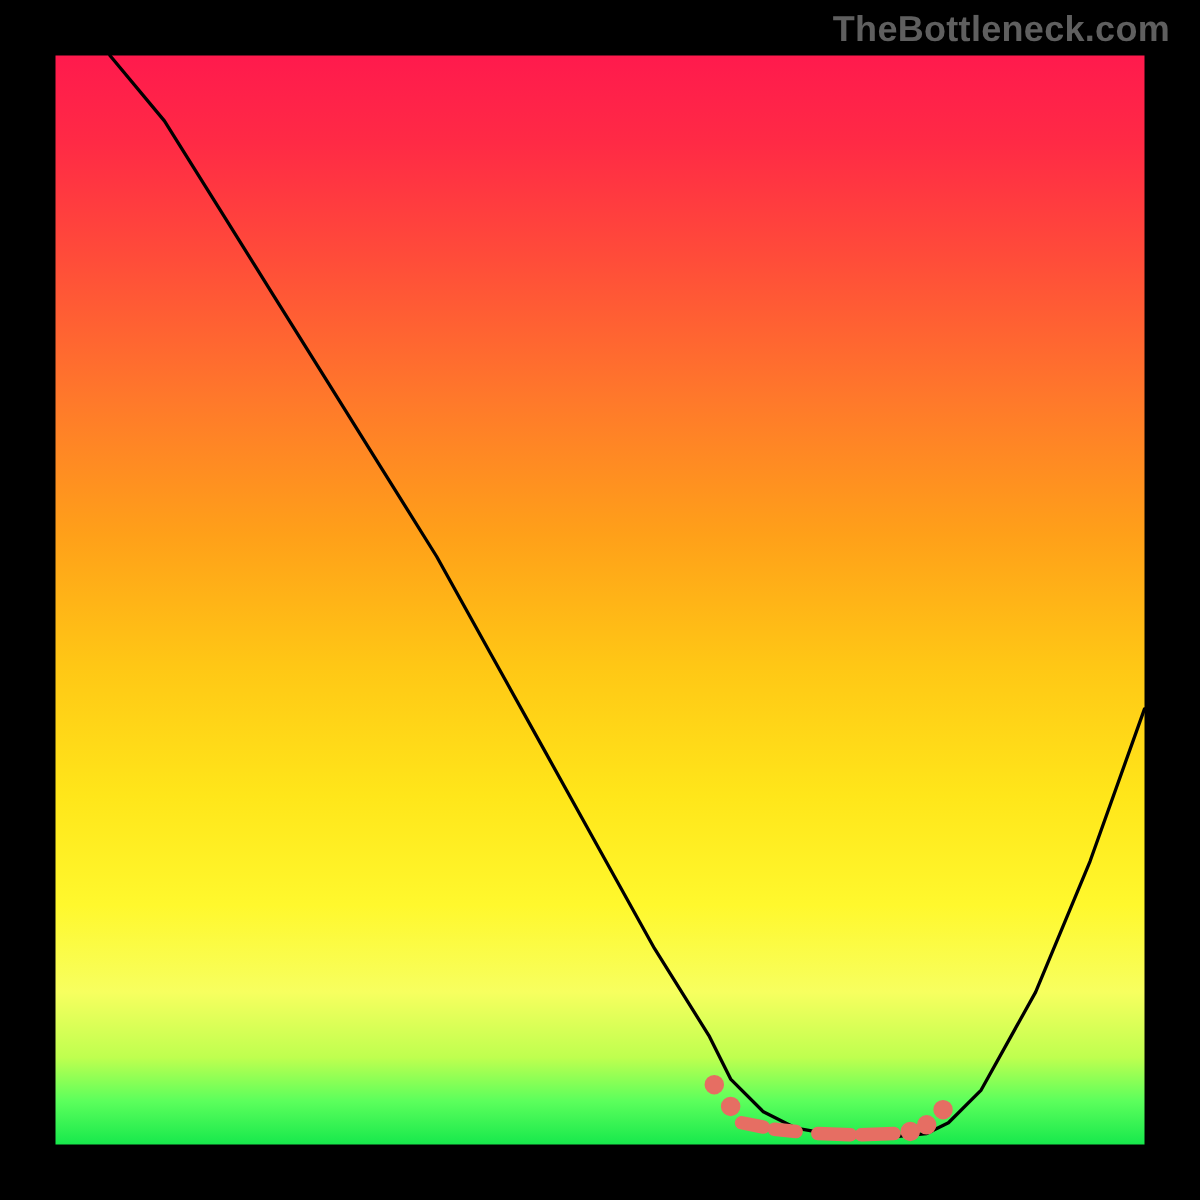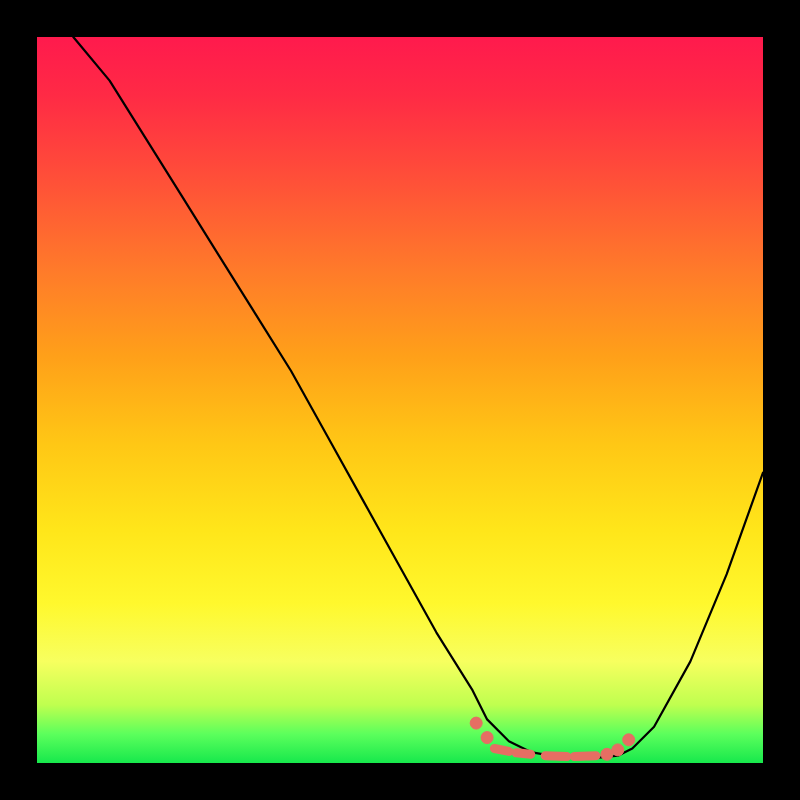--- a/index.html
+++ b/index.html
@@ -73,20 +73,21 @@
     stroke: #e66e63;
     stroke-width: 9;
     stroke-linecap: round;
   }
 </style>
 </head>
 <body>
 
 <div class="frame">
 
+  <div class="watermark">TheBottleneck.com</div>
 
   <div class="plot-area">
     <svg class="curve" viewBox="0 0 726 726" preserveAspectRatio="none">
       <path id="main-curve" class="curve-path" d="M36.3 0.0 L72.6 43.6 L108.9 101.6 L145.2 159.7 L181.5 217.8 L217.8 275.9 L254.1 334.0 L290.4 399.3 L326.7 464.6 L363.0 530.0 L399.3 595.3 L435.6 653.4 L450.1 682.4 L471.9 704.2 L493.7 715.1 L522.7 720.2 L551.8 721.6 L580.8 718.7 L595.3 711.5 L617.1 689.7 L653.4 624.4 L689.7 537.2 L726.0 435.6"></path>
       <g id="marker-group">
           <circle class="dot" cx="439.2" cy="686.1" r="6"></circle>
           <circle class="dot" cx="450.1" cy="700.6" r="6"></circle>
           <circle class="dot" cx="569.9" cy="717.3" r="6"></circle>
           <circle class="dot" cx="580.8" cy="712.9" r="6"></circle>
           <circle class="dot" cx="591.7" cy="702.8" r="6"></circle>

